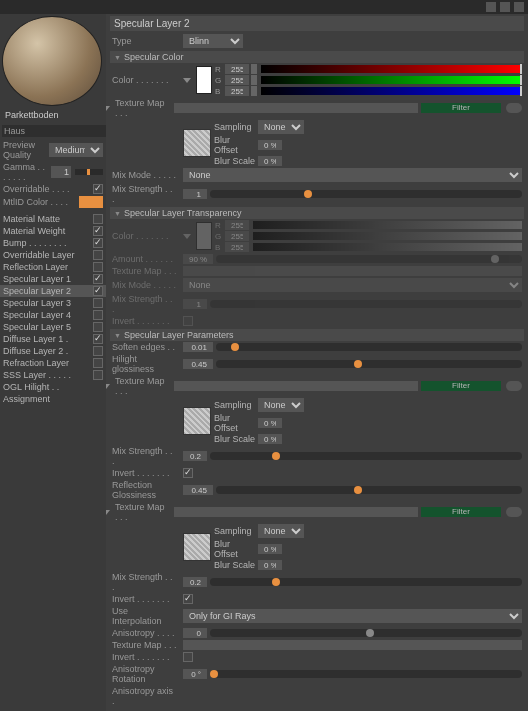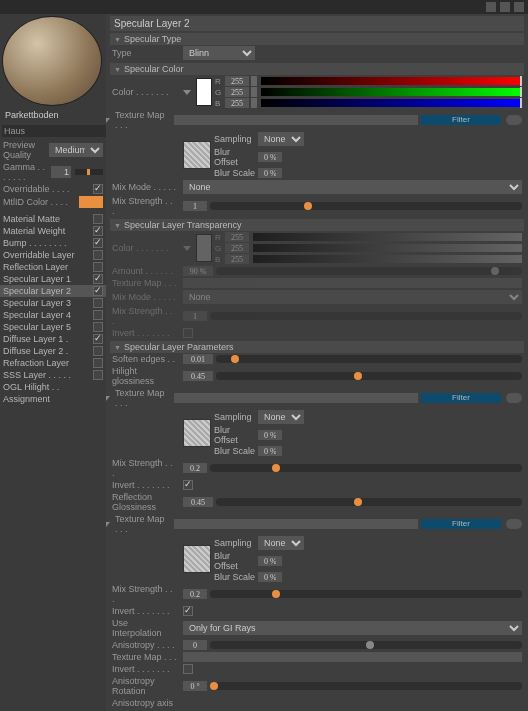--- a/index.html
+++ b/index.html
@@ -29,34 +29,34 @@
 .hdr { background:#4a4a4a; color:#ccc; padding:2px 4px; font-size:10px; margin-bottom:2px; }
 .section { background:#4a4a4a; padding:1px 4px; font-size:9px; color:#bbb; display:flex; align-items:center; cursor:pointer; margin-top:2px; }
 .section::before { content:"▼"; font-size:7px; margin-right:3px; color:#888; }
 .row { display:flex; align-items:center; padding:1px 2px; gap:3px; min-height:12px; }
 .row .lbl { width:68px; text-align:left; padding-right:3px; font-size:9px; color:#999; }
 .tri { display:inline-block; width:0; height:0; border-left:4px solid transparent; border-right:4px solid transparent; border-top:5px solid #888; margin-right:2px; cursor:pointer; }
 .colsw { width:16px; height:28px; background:#fff; border:1px solid #222; cursor:pointer; }
 .rgb { display:flex; flex-direction:column; gap:1px; }
 .rgbrow { display:flex; align-items:center; gap:2px; }
 .rgblbl { width:8px; font-size:8px; color:#999; }
-.numf { background:#555; color:#ccc; border:none; padding:0 6px; font-size:8px; width:24px; text-align:center; height:10px;font-family:Liberation Serif, serif; }
+.numf { background:#555; color:#ccc; border:none; padding:0 6px; font-size:8px; width:24px; text-align:right; height:10px; }
 .spin { display:flex; flex-direction:column; }
 .spinbtn { width:6px; height:5px; background:#666; cursor:pointer; font-size:5px; line-height:5px; text-align:center; }
 .rgbslider { flex:1; height:8px; position:relative; cursor:pointer; margin-left:2px; }
 .rgbslider.r { background:linear-gradient(to right,#000,#f00); }
 .rgbslider.g { background:linear-gradient(to right,#000,#0f0); }
 .rgbslider.b { background:linear-gradient(to right,#000,#00f); }
 .rgbslider.gray { background:linear-gradient(to right,#000,#888); }
 .sliderknob { position:absolute; right:0; top:-1px; width:2px; height:10px; background:#ccc; }
 .longslider { flex:1; height:8px; background:#2e2e2e; position:relative; cursor:pointer; border-radius:4px; }
 .longslider .knob { position:absolute; width:8px; height:8px; background:#888; border-radius:4px; top:0; }
 .longslider .knob.orange { background:#e89040; }
 .texfield { flex:1; height:10px; background:#555; border:none; color:#ccc; font-size:8px; padding:0 2px; }
-.filterbtn { width:80px; height:10px; background:#0c4a6e; text-align:center; line-height:10px; font-size:8px; cursor:pointer; }
+.filterbtn { width:80px; height:10px; background:#14532d; text-align:center; line-height:10px; font-size:8px; cursor:pointer; }
 .endcap { width:16px; height:10px; background:#555; border-radius:5px; cursor:pointer; margin-left:2px; }
 .texpreview { width:28px; height:28px; background:repeating-linear-gradient(45deg,#aaa,#aaa 2px,#ccc 2px,#ccc 4px); border:1px solid #333; cursor:pointer; }
 .subrows { display:flex; flex-direction:column; gap:1px; }
 .dotted { color:#888; }
 .wide { flex:1; }
 </style>
 </head>
 <body>
 
 <div class="titlebar">
@@ -158,24 +158,23 @@
         </div>
         <div class="layerrow">
           <span class="lbl">Assignment</span>
         </div>
       </div>
   </div>
 
   <div class="right">
     <div class="hdr">Specular Layer 2</div>
 
-    <div class="section">Specular Type</div>
     <div class="row">
       <span class="lbl">Type</span>
-      <select class="sel" style="width:72px"><option>Blinn</option></select>
+      <select class="sel" style="width:60px"><option>Blinn</option></select>
     </div>
 
     <div class="section">Specular Color</div>
     <div class="row">
       <span class="lbl">Color . . . . . . .</span>
       <span class="tri"></span>
       <div class="colsw"></div>
       <div class="rgb wide">
         <div class="rgbrow">
             <span class="rgblbl">R</span>

